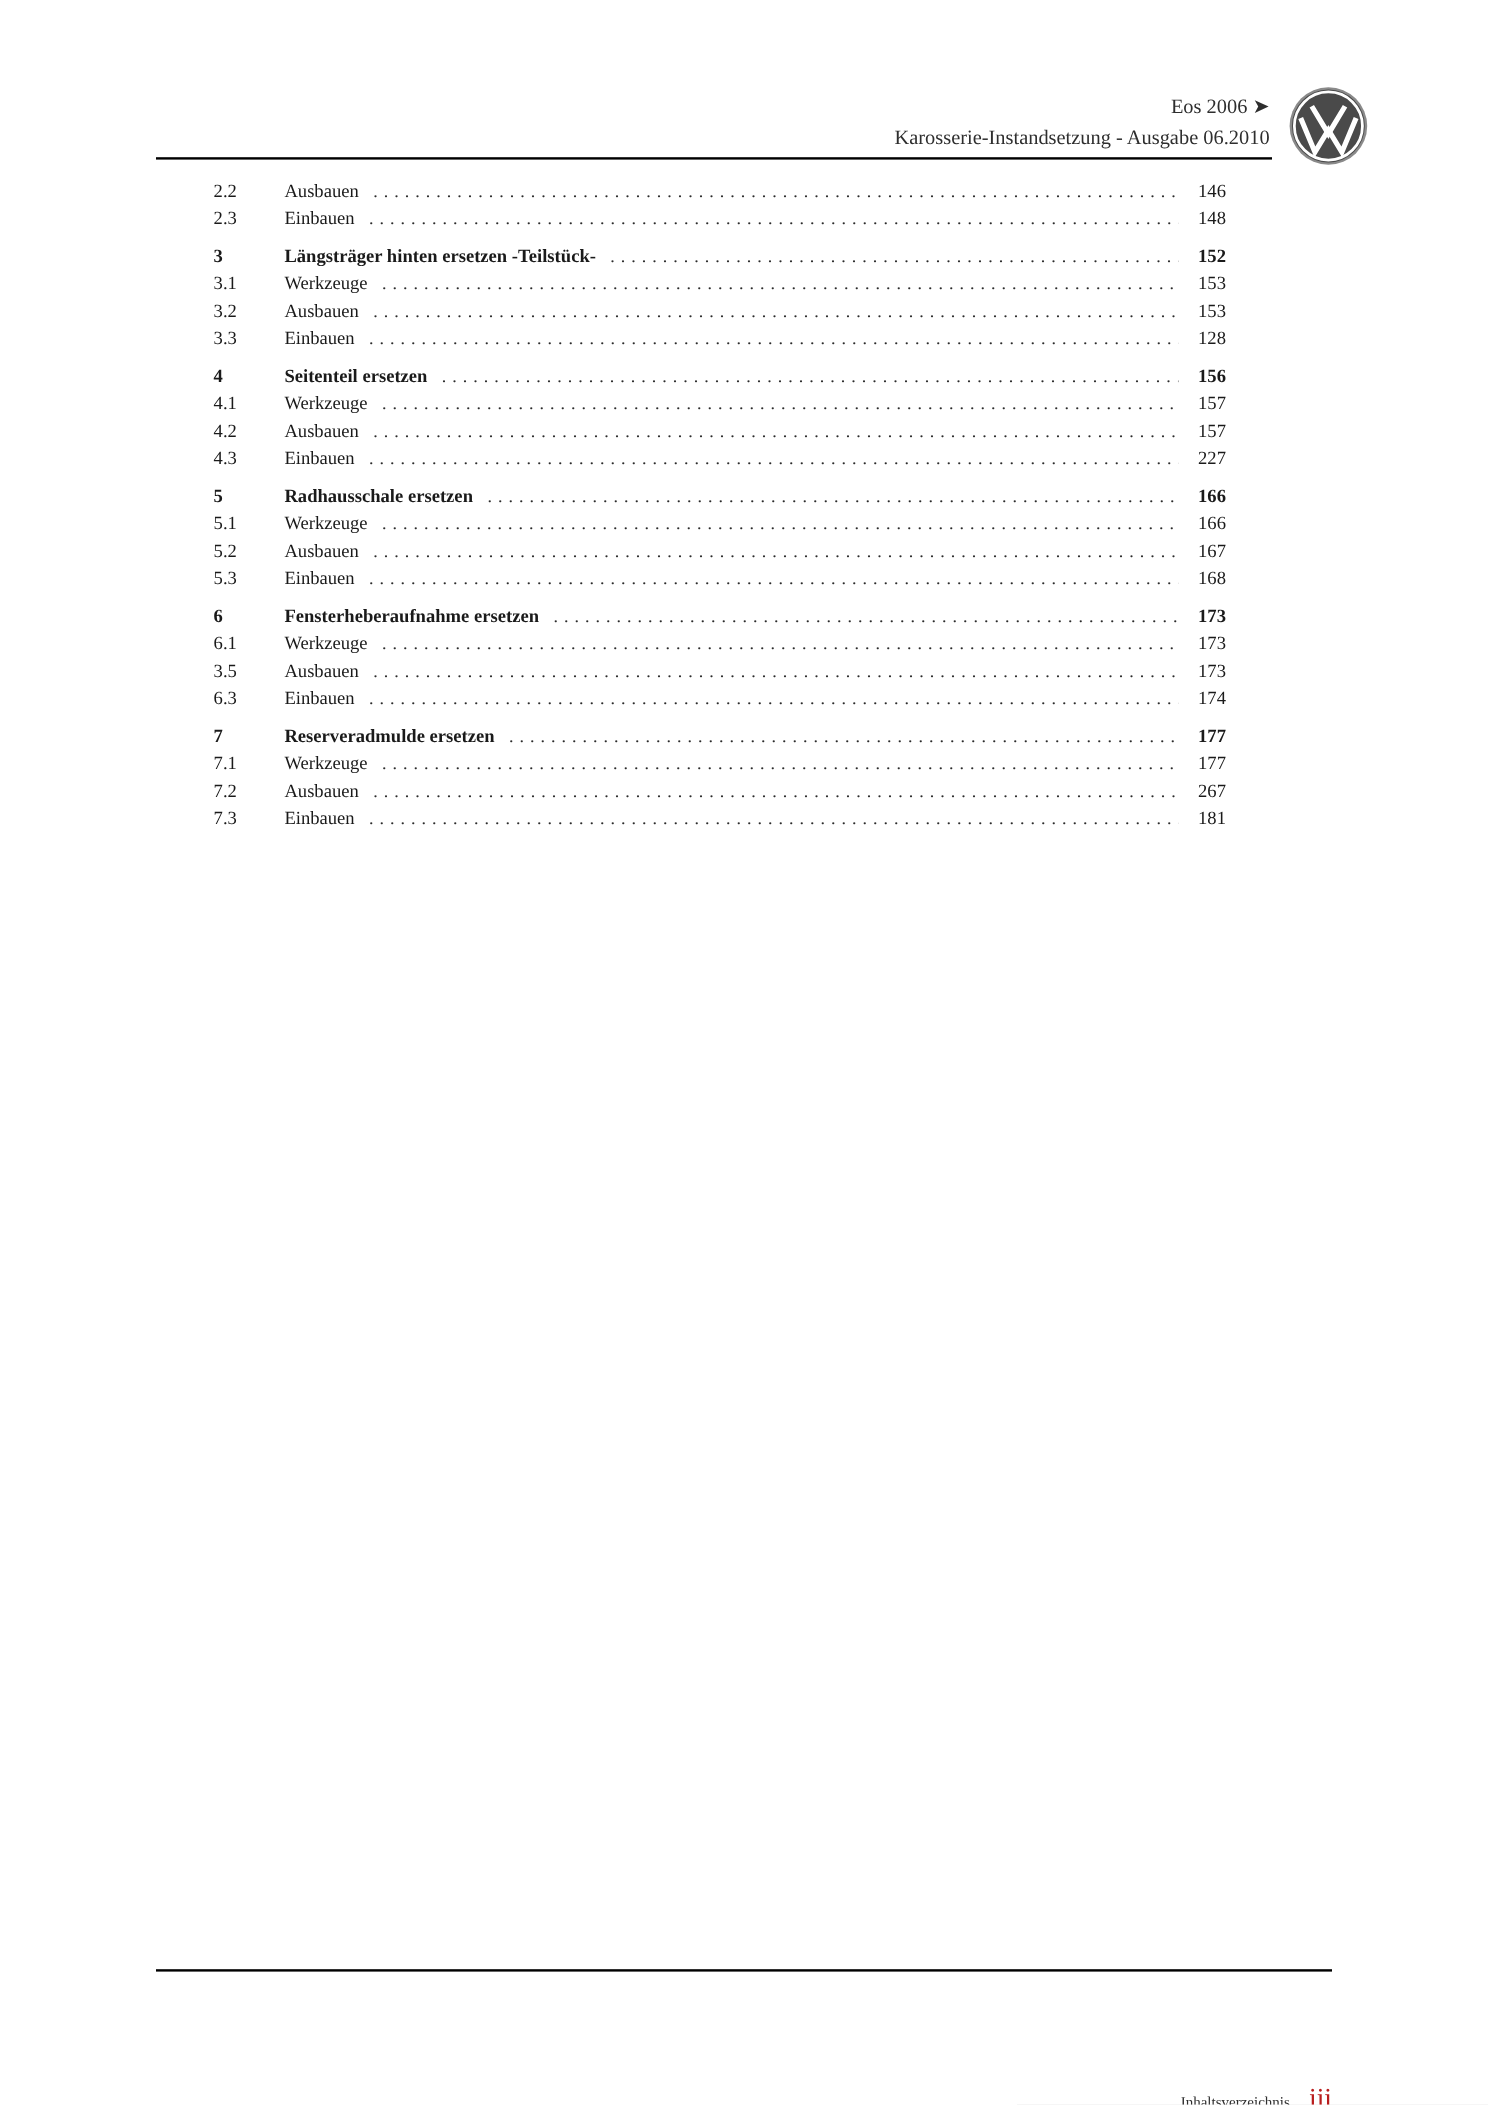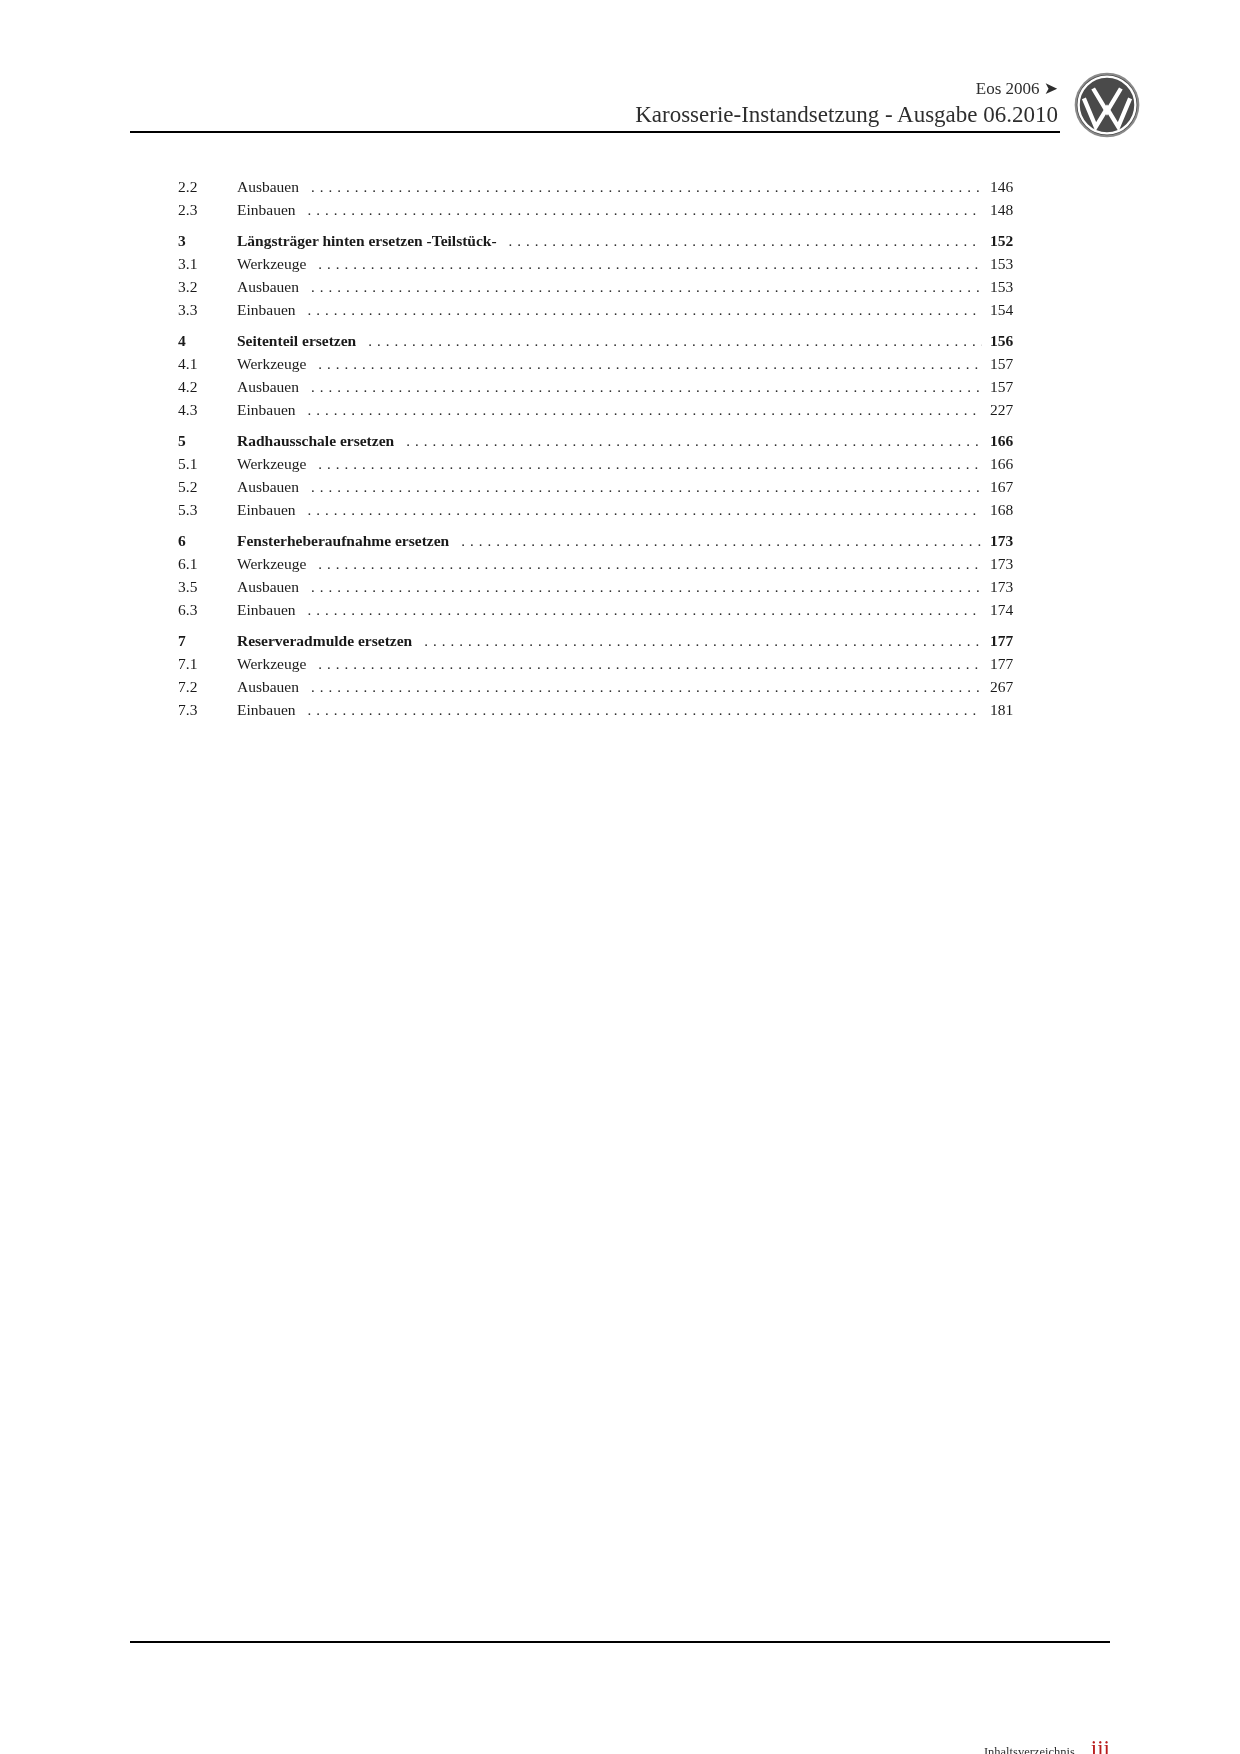--- a/index.html
+++ b/index.html
@@ -24,21 +24,21 @@
     top: 76px;
     right: 182px;
     text-align: right;
     line-height: 26px;
   }
   .header-model {
     font-size: 17px;
     color: #2e2e2e;
   }
   .header-doc {
-    font-size: 23px;
+    font-size: 17px;
     color: #2e2e2e;
   }
   .header-logo {
     position: absolute;
     top: 72px;
     right: 100px;
     width: 66px;
     height: 66px;
   }
   .header-rule {
@@ -84,22 +84,21 @@
     font-weight: normal;
   }
   .dots::after {
     content: "........................................................................................................................................................";
     letter-spacing: 5px;
     font-size: 15px;
   }
   .pg {
     flex: 0 0 auto;
     min-width: 40px;
-    text-align: left;
-    margin-top: 27px;
+    text-align: center;
   }
 
   
   .footer-rule {
     position: absolute;
     top: 1641px;
     left: 130px;
     width: 980px;
     height: 2px;
     background: #000;
@@ -177,21 +176,21 @@
       <span class="num">3.2</span>
       <span class="label">Ausbauen</span>
       <span class="dots"></span>
       <span class="pg">153</span>
     </div>
 
     <div class="row">
       <span class="num">3.3</span>
       <span class="label">Einbauen</span>
       <span class="dots"></span>
-      <span class="pg">154</span>
+      <span class="pg">128</span>
     </div>
 
     <div class="row chapter">
       <span class="num">4</span>
       <span class="label">Seitenteil ersetzen</span>
       <span class="dots"></span>
       <span class="pg">156</span>
     </div>
 
     <div class="row">

